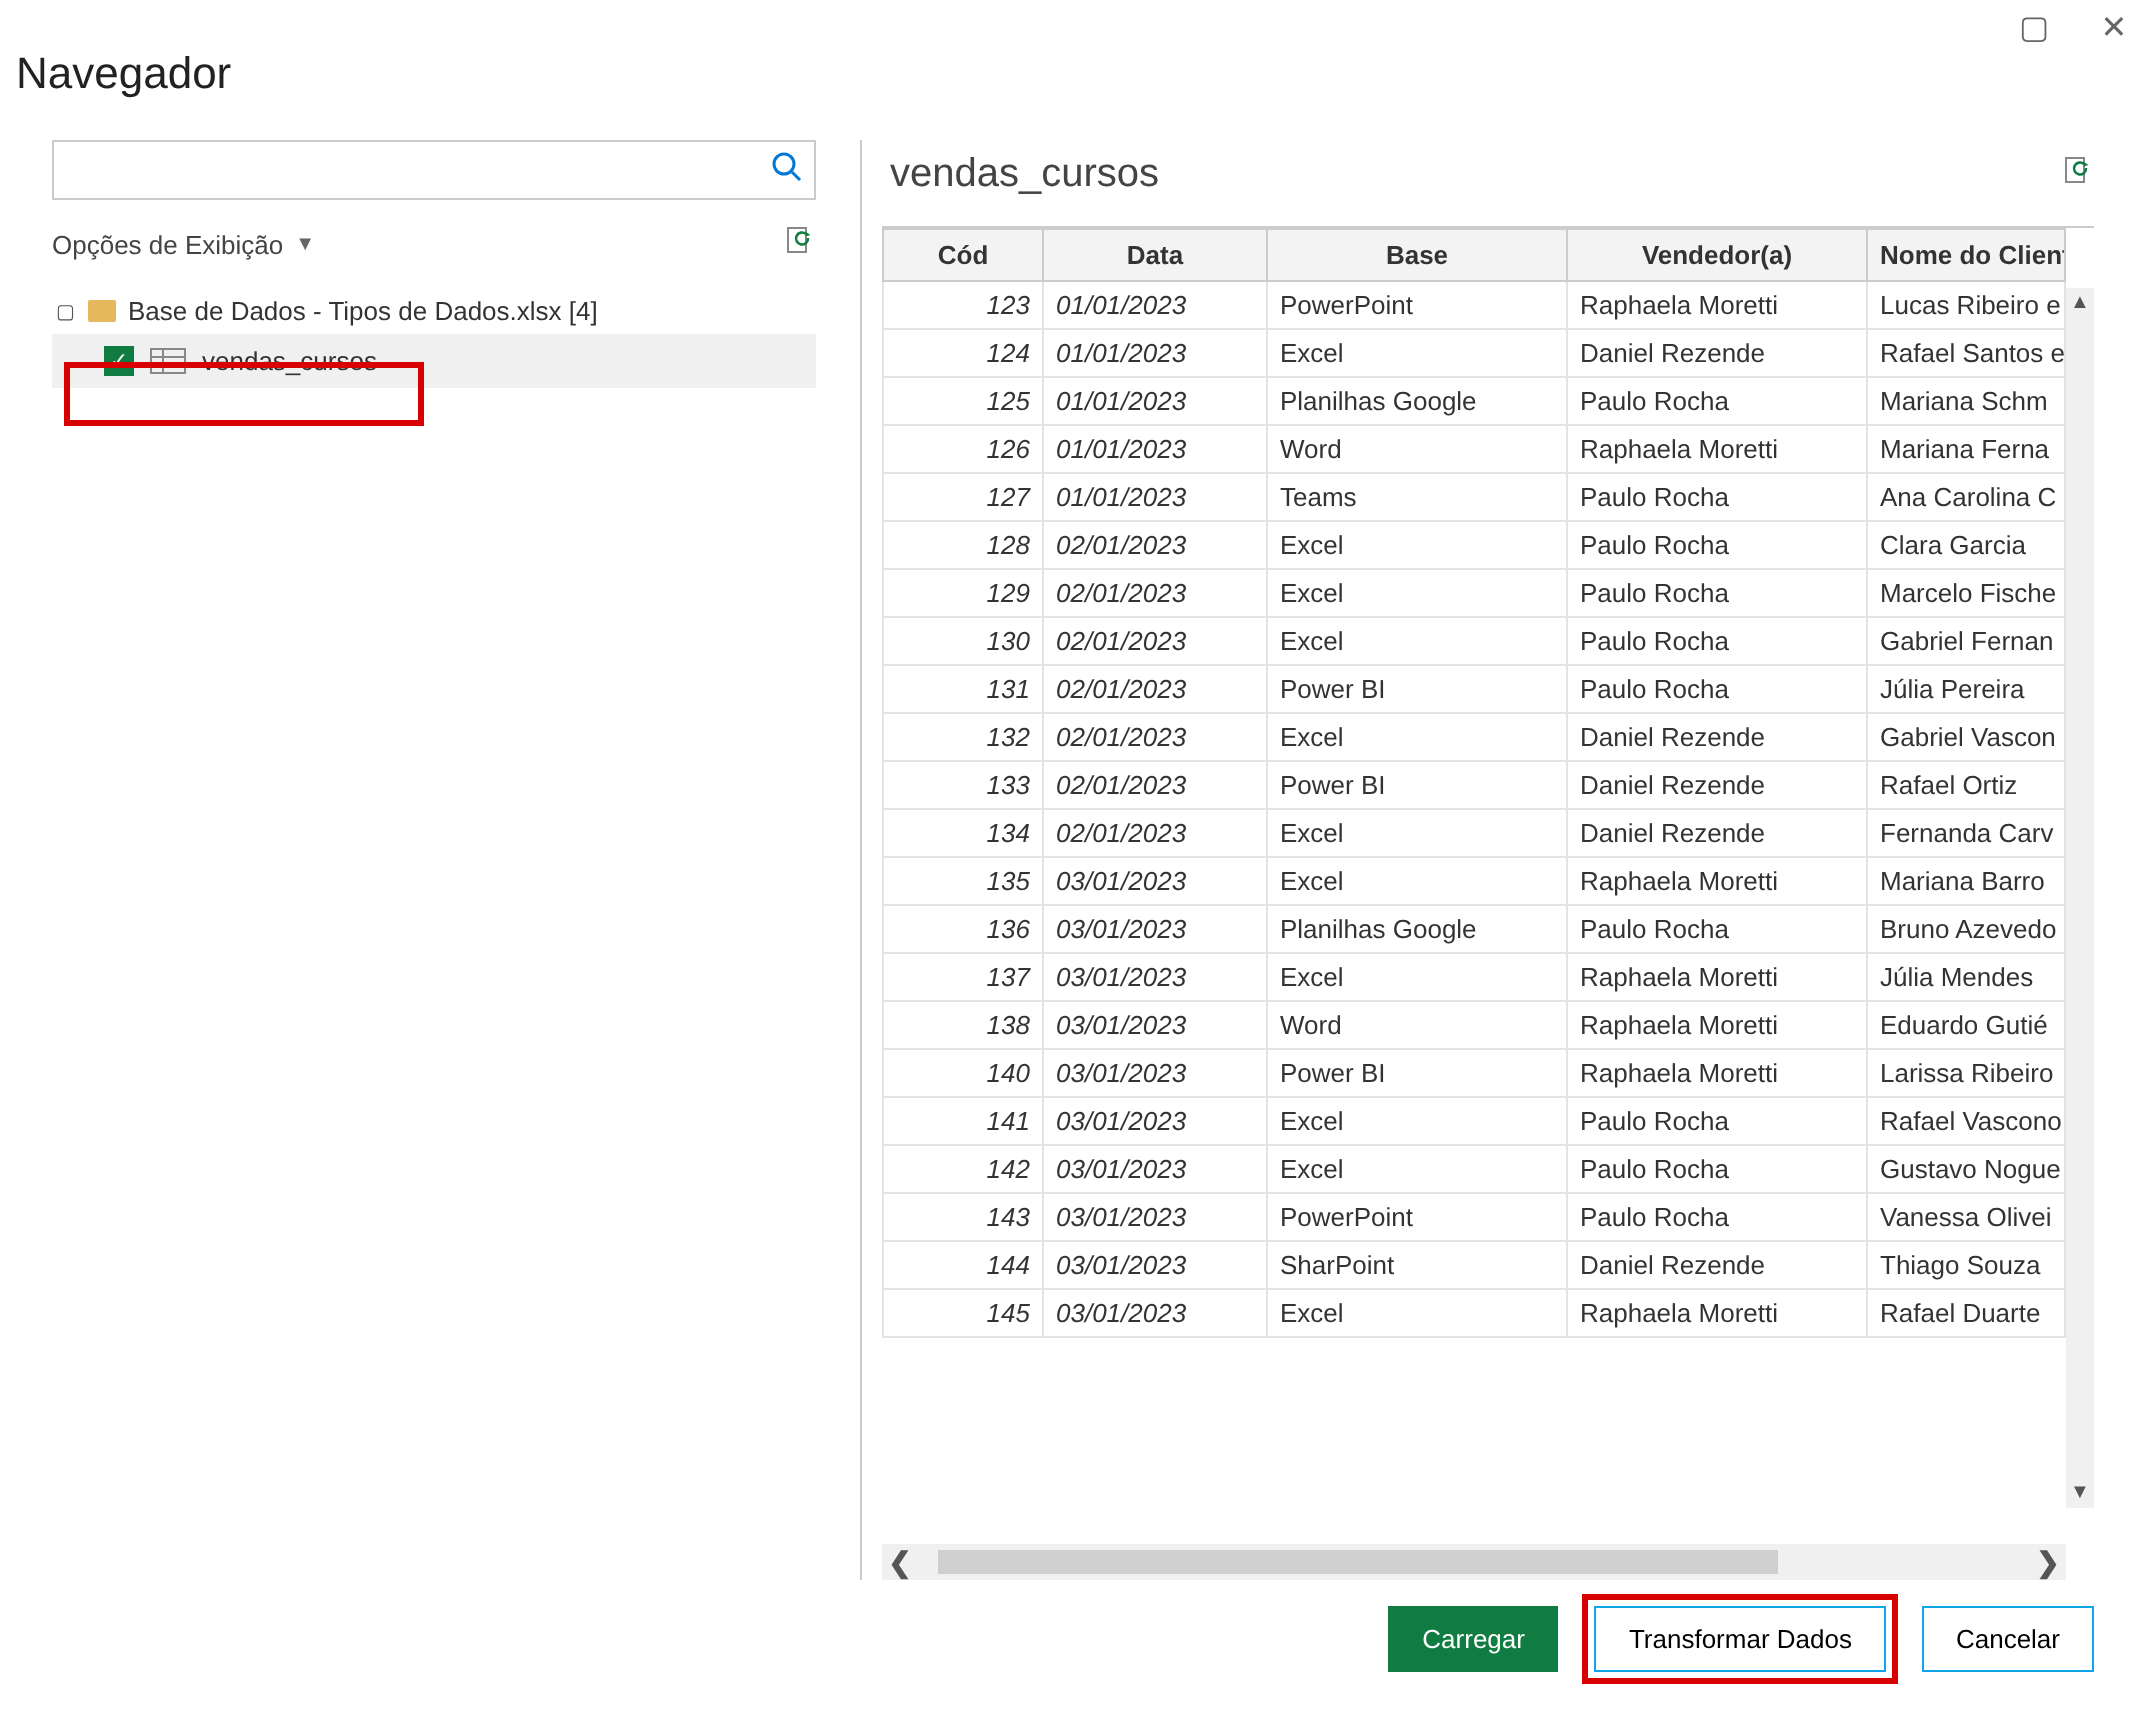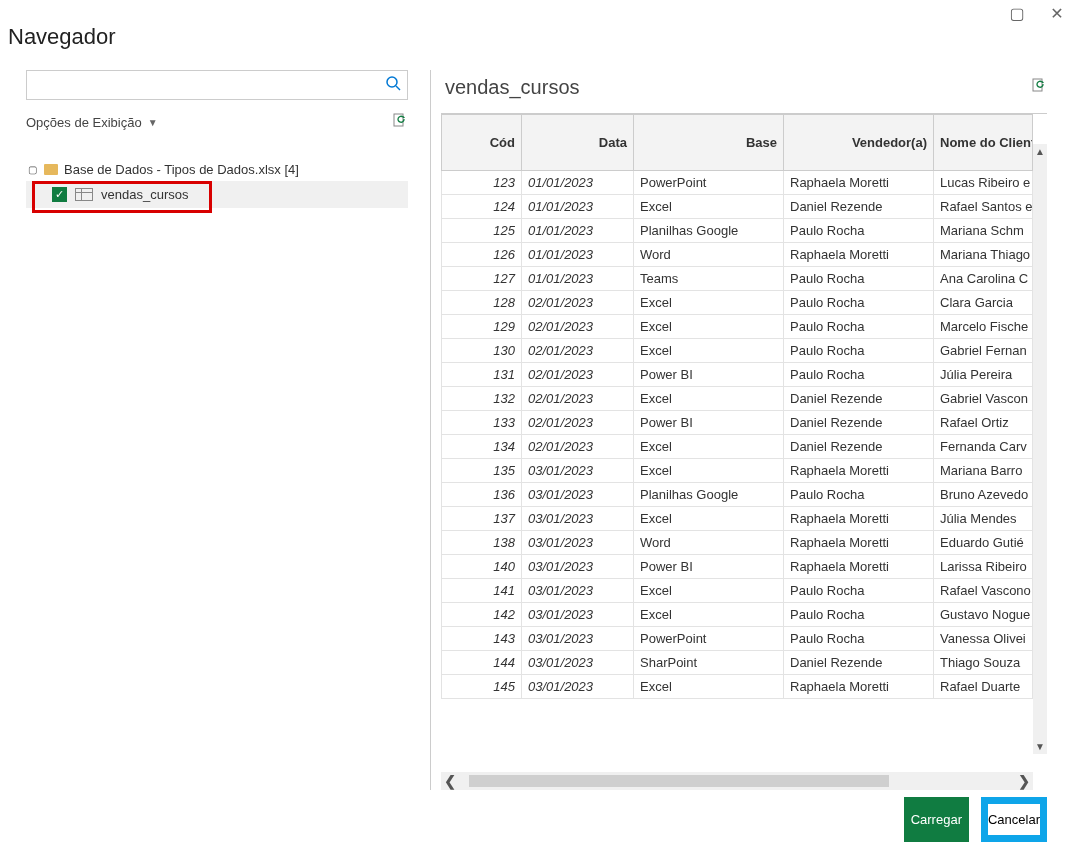--- a/index.html
+++ b/index.html
@@ -64,21 +64,21 @@
   .search-icon {
     width: 28px;
     color: #0078d4;
     font-size: 16px;
     text-align: center;
   }
   .options-row {
     display: flex;
     align-items: center;
     justify-content: space-between;
-    margin-bottom: 24px;
+    margin-bottom: 10px;
     height: 24px;
   }
   .options-label {
     display: flex;
     align-items: center;
     gap: 6px;
     color: #444;
   }
   .chevron-down {
     font-size: 10px;
@@ -188,24 +188,24 @@
     overflow: hidden;
     border-top: 1px solid #ccc;
     position: relative;
   }
   .grid-table {
     width: calc(100% - 14px);
     border-collapse: collapse;
     table-layout: fixed;
   }
   .grid-table th {
-    text-align: right;
+    text-align: center;
     background: #f3f3f3;
     border: 1px solid #ccc;
-    padding: 20px 6px;
+    padding: 5px 6px;
     font-weight: 600;
     color: #333;
     font-size: 13px;
     white-space: nowrap;
     overflow: hidden;
   }
   .grid-table td {
     border: 1px solid #e3e3e3;
     padding: 4px 6px;
     font-size: 13px;
@@ -255,23 +255,23 @@
 
   .button-row {
     position: absolute;
     bottom: 18px;
     right: 26px;
     display: flex;
     gap: 12px;
     align-items: center;
   }
   .btn {
-    padding: 8px 0;
+    padding: 8px 16px;
     font-size: 13px;
-    border: 7px solid #0ea5e9;
+    border: 1px solid #0ea5e9;
     background: #fff;
     cursor: pointer;
   }
   .btn-primary {
     background: #107c41;
     color: #fff;
     border-color: #107c41;
   }
   .red-box-btn {
     border: 3px solid #d80000;
@@ -371,21 +371,21 @@
               <td class="col-data">01/01/2023</td>
               <td>Planilhas Google</td>
               <td>Paulo Rocha</td>
               <td>Mariana Schm</td>
             </tr>
             <tr>
               <td class="col-cod">126</td>
               <td class="col-data">01/01/2023</td>
               <td>Word</td>
               <td>Raphaela Moretti</td>
-              <td>Mariana Thiago</td>
+              <td>Mariana Ferna</td>
             </tr>
             <tr>
               <td class="col-cod">127</td>
               <td class="col-data">01/01/2023</td>
               <td>Teams</td>
               <td>Paulo Rocha</td>
               <td>Ana Carolina C</td>
             </tr>
             <tr>
               <td class="col-cod">128</td>
@@ -518,14 +518,17 @@
       <div class="thumb"></div>
       <span class="arrow" style="margin-left:auto">❯</span>
     </div>
   </div>
 </div>
 
 <div class="red-box-tree"></div>
 
 <div class="button-row">
   <button class="btn btn-primary">Carregar</button>
+  <span class="red-box-btn">
+    <button class="btn">Transformar Dados</button>
+  </span>
   <button class="btn">Cancelar</button>
 </div>
 
 </body></html>

